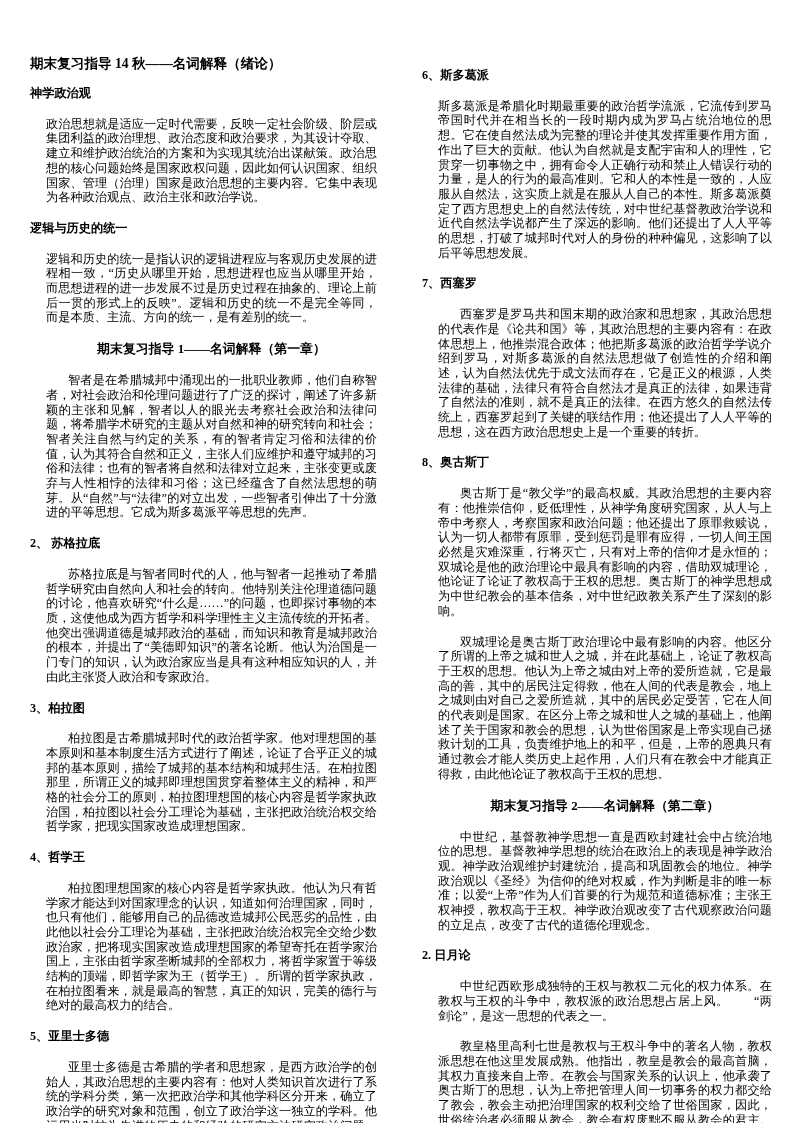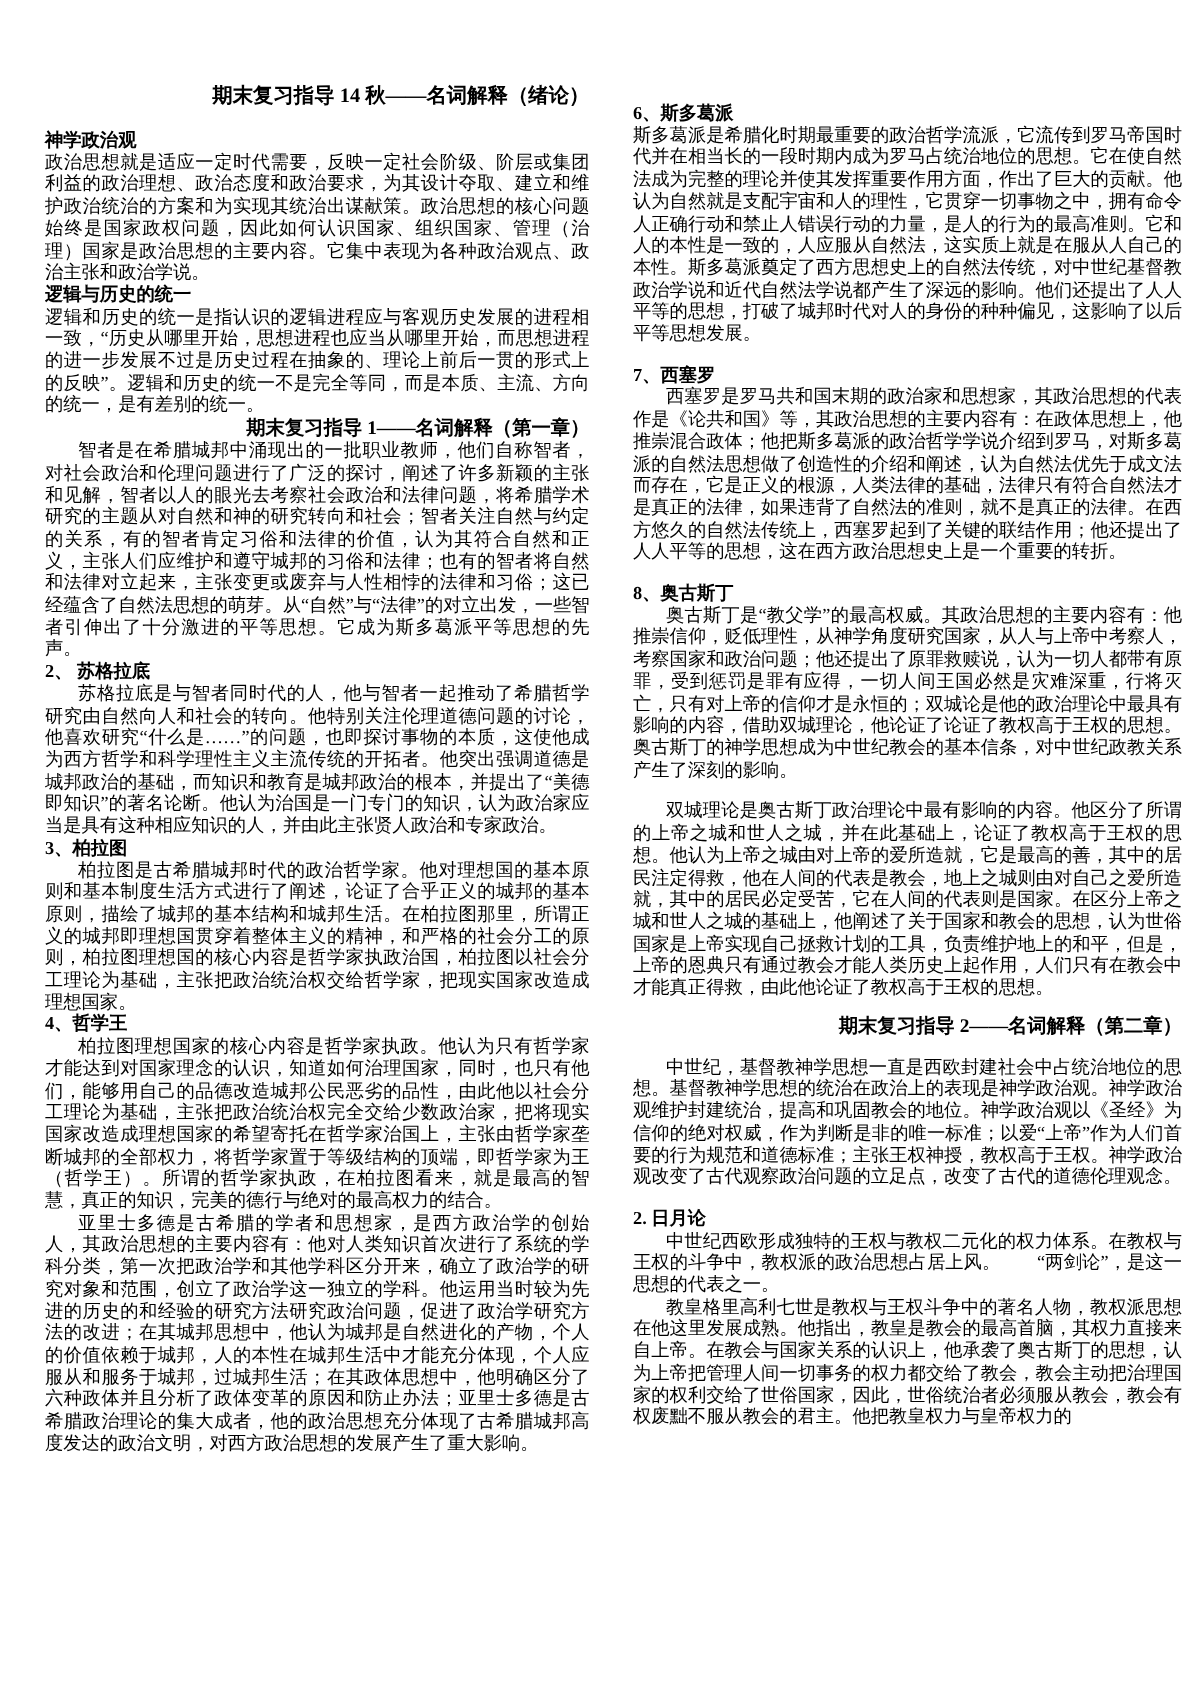--- a/index.html
+++ b/index.html
@@ -18,42 +18,42 @@
   }
   .col {
     position: absolute;
     top: 0;
     font-size: 12.2px;
     line-height: 14.7px;
   }
   .col-left  { left: 30px;  top: 55px; width: 363px; }
   .col-right { left: 422px; top: 68px; width: 366px; }
   .doc-title {
-    text-align: right;
+    text-align: left;
     font-weight: bold;
     font-size: 13.6px;
     line-height: 17px;
     margin: 0 0 14px 0;
   }
   .sec { margin: 0; }
   .sec h3 {
     margin: 0;
     font-size: 12.2px;
     font-weight: bold;
     line-height: 14.7px;
   }
   .sec p {
-    margin: 0;
+    margin: 16px;
     text-align: justify;
     text-justify: inter-ideograph;
   }
   .indent { text-indent: 1.8em; }
   .gap { margin-top: 13px; }
   .subtitle {
-    text-align: right;
+    text-align: center;
     font-weight: bold;
     font-size: 12.9px;
     line-height: 16px;
     margin: 0;
   }
   .subtitle.spaced { margin: 10px 0 12px 0; }
 </style>
 </head>
 <body>
 
@@ -87,20 +87,21 @@
       <h3>3、柏拉图</h3>
       <p class="indent">柏拉图是古希腊城邦时代的政治哲学家。他对理想国的基本原则和基本制度生活方式进行了阐述，论证了合乎正义的城邦的基本原则，描绘了城邦的基本结构和城邦生活。在柏拉图那里，所谓正义的城邦即理想国贯穿着整体主义的精神，和严格的社会分工的原则，柏拉图理想国的核心内容是哲学家执政治国，柏拉图以社会分工理论为基础，主张把政治统治权交给哲学家，把现实国家改造成理想国家。</p>
     </div>
 
     <div class="sec">
       <h3>4、哲学王</h3>
       <p class="indent">柏拉图理想国家的核心内容是哲学家执政。他认为只有哲学家才能达到对国家理念的认识，知道如何治理国家，同时，也只有他们，能够用自己的品德改造城邦公民恶劣的品性，由此他以社会分工理论为基础，主张把政治统治权完全交给少数政治家，把将现实国家改造成理想国家的希望寄托在哲学家治国上，主张由哲学家垄断城邦的全部权力，将哲学家置于等级结构的顶端，即哲学家为王（哲学王）。所谓的哲学家执政，在柏拉图看来，就是最高的智慧，真正的知识，完美的德行与绝对的最高权力的结合。</p>
     </div>
 
     <div class="sec">
+      <h3>5、亚里士多德</h3>
       <p class="indent">亚里士多德是古希腊的学者和思想家，是西方政治学的创始人，其政治思想的主要内容有：他对人类知识首次进行了系统的学科分类，第一次把政治学和其他学科区分开来，确立了政治学的研究对象和范围，创立了政治学这一独立的学科。他运用当时较为先进的历史的和经验的研究方法研究政治问题，促进了政治学研究方法的改进；在其城邦思想中，他认为城邦是自然进化的产物，个人的价值依赖于城邦，人的本性在城邦生活中才能充分体现，个人应服从和服务于城邦，过城邦生活；在其政体思想中，他明确区分了六种政体并且分析了政体变革的原因和防止办法；亚里士多德是古希腊政治理论的集大成者，他的政治思想充分体现了古希腊城邦高度发达的政治文明，对西方政治思想的发展产生了重大影响。</p>
     </div>
   </div>
 
   <div class="col col-right">
 
     <div class="sec">
       <h3>6、斯多葛派</h3>
       <p>斯多葛派是希腊化时期最重要的政治哲学流派，它流传到罗马帝国时代并在相当长的一段时期内成为罗马占统治地位的思想。它在使自然法成为完整的理论并使其发挥重要作用方面，作出了巨大的贡献。他认为自然就是支配宇宙和人的理性，它贯穿一切事物之中，拥有命令人正确行动和禁止人错误行动的力量，是人的行为的最高准则。它和人的本性是一致的，人应服从自然法，这实质上就是在服从人自己的本性。斯多葛派奠定了西方思想史上的自然法传统，对中世纪基督教政治学说和近代自然法学说都产生了深远的影响。他们还提出了人人平等的思想，打破了城邦时代对人的身份的种种偏见，这影响了以后平等思想发展。</p>
     </div>

